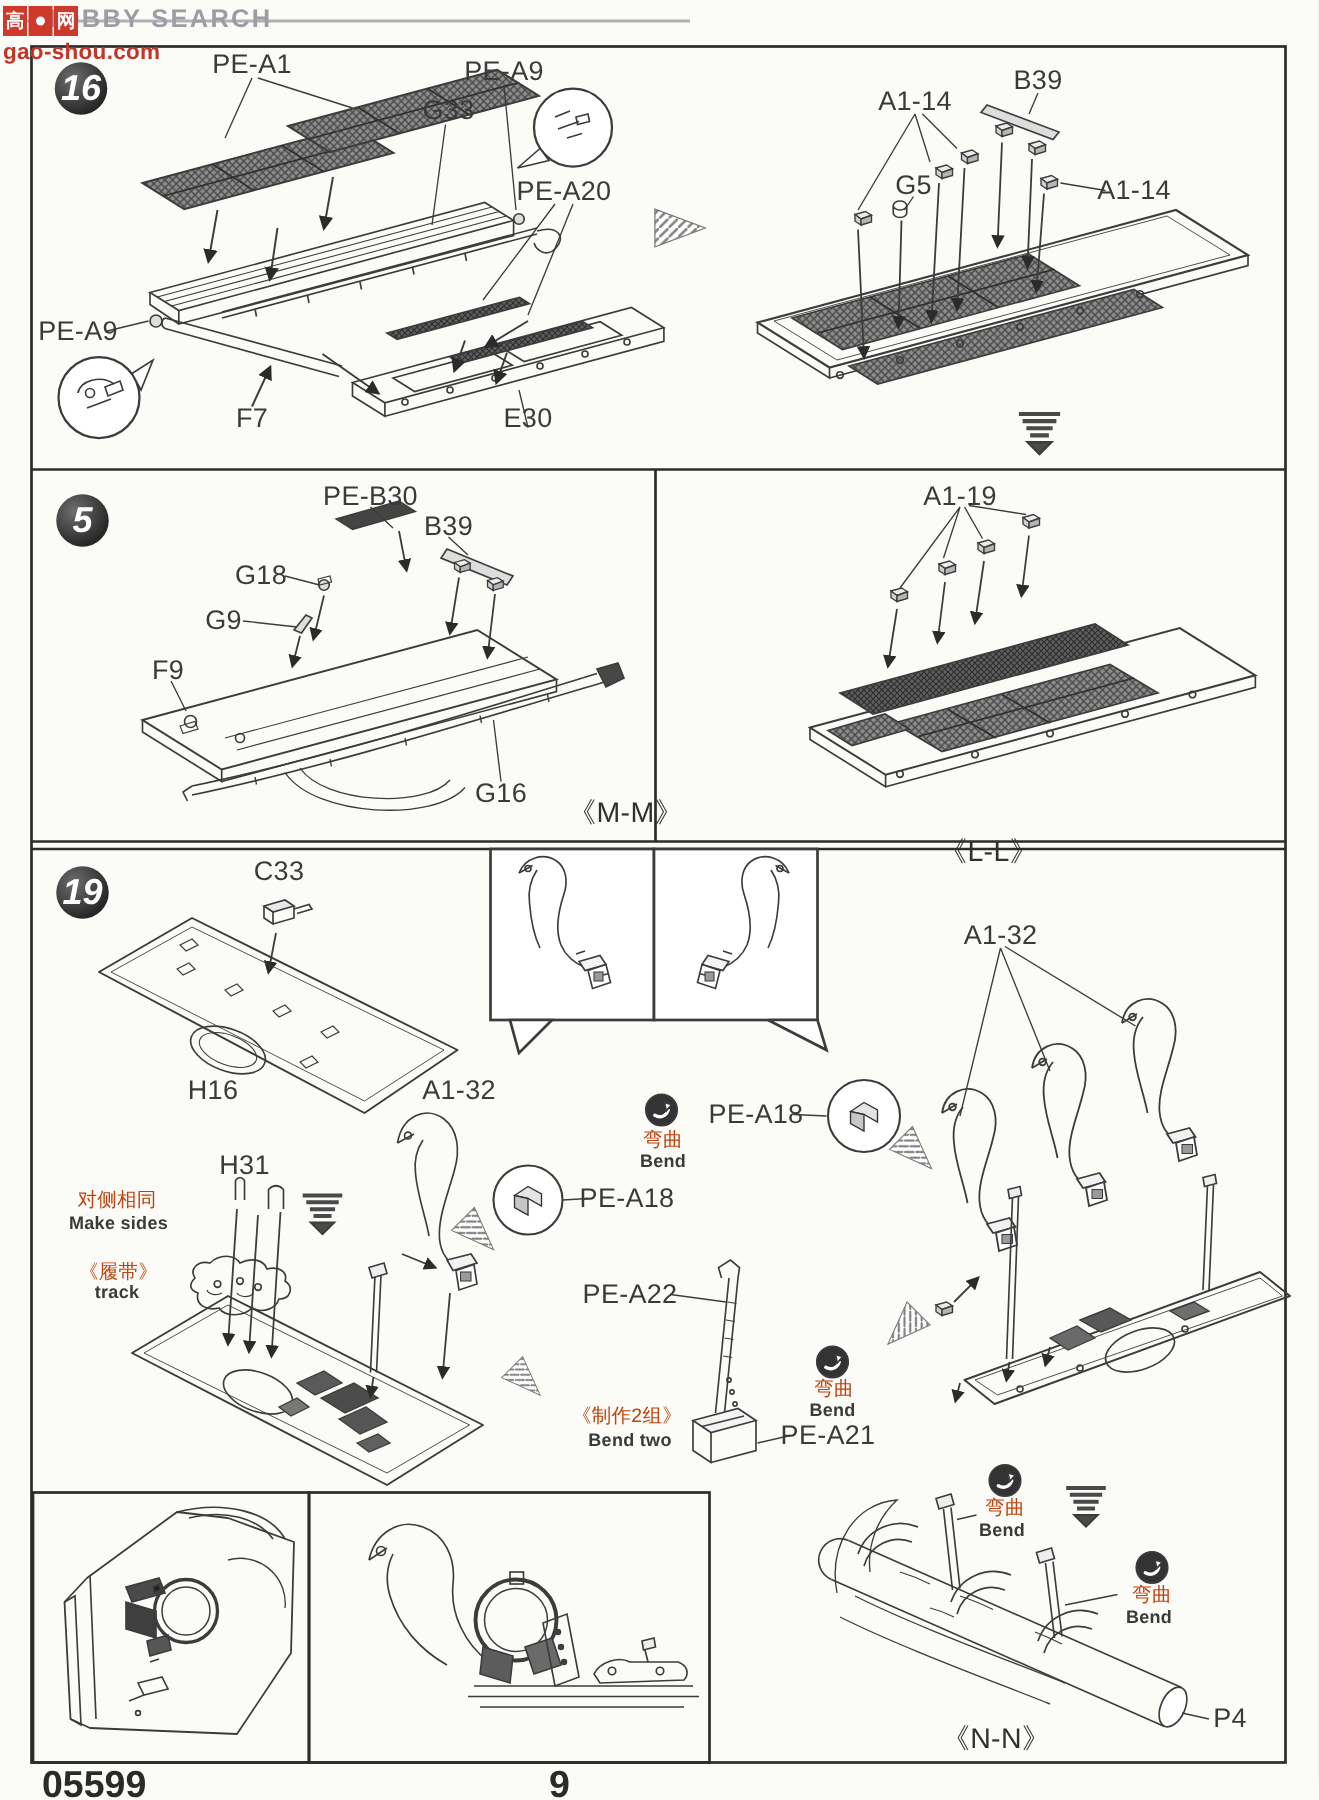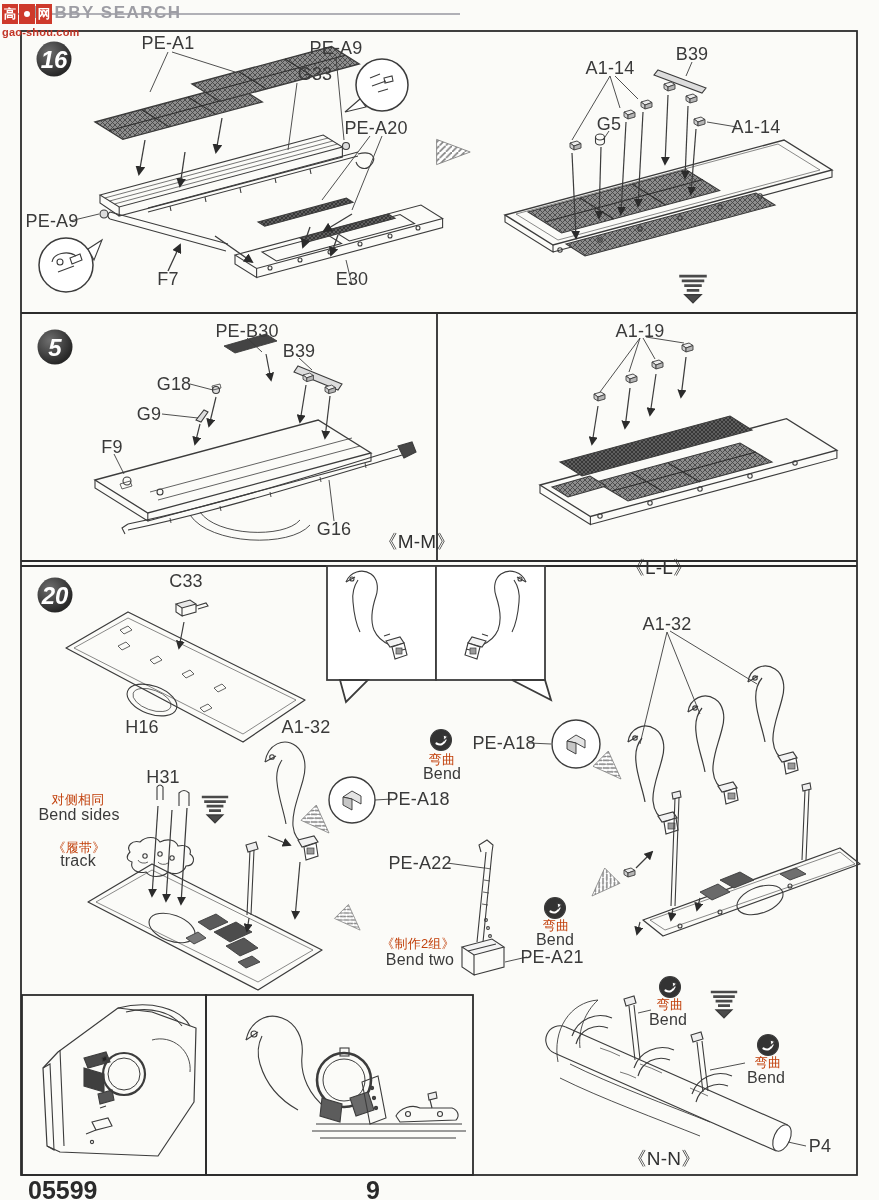--- a/index.html
+++ b/index.html
@@ -2,35 +2,35 @@
 <html><head>
 <meta charset="utf-8">
 <style>
   html,body{margin:0;padding:0;background:#e8e8e8;}
   .page{position:relative;width:879px;height:1200px;background:#fbfbf8;overflow:hidden;
         font-family:"Liberation Sans",sans-serif;}
   .art{position:absolute;left:0;top:0;}
   .lbl{position:absolute;transform:translate(-50%,-50%);font-size:18px;color:#3a3a3a;
        white-space:nowrap;letter-spacing:.2px;z-index:5;}
   .sm{font-size:13px;color:#c2410c;}
-  .md{font-size:16px;}
+  .md{font-size:12px;font-weight:bold;}
   .cap{font-size:19px;color:#303030;}
   .badge{position:absolute;width:35px;height:35px;border-radius:50%;
          background:radial-gradient(circle at 35% 32%, #6e6e6e, #272727 72%);
          color:#fff;font-weight:bold;font-style:italic;font-size:24px;
          display:flex;align-items:center;justify-content:center;
          transform:translate(-50%,-50%);z-index:5;}
   .wm-line{position:absolute;left:8px;top:13px;width:452px;height:1.5px;background:#b0b0b6;z-index:3;}
   .wm-text{position:absolute;left:26px;top:3px;font-size:17px;font-weight:bold;
            letter-spacing:1.5px;color:#9d9da4;z-index:4;}
   .wm-logo{position:absolute;left:2px;top:4px;display:flex;gap:1px;z-index:6;}
   .wm-box,.wm-mid{width:16px;height:20px;background:#ce392b;color:#fff;font-size:12.5px;
           font-weight:bold;display:flex;align-items:center;justify-content:center;}
   .wm-dot{width:10px;height:10px;border-radius:50%;background:#fff;border:2px solid #ce392b;box-sizing:border-box;}
-  .wm-domain{position:absolute;left:2px;top:26px;font-size:11px;font-weight:bold;
+  .wm-domain{position:absolute;left:2px;top:26px;font-size:15px;font-weight:bold;
              color:#c23527;letter-spacing:.2px;z-index:6;}
   .footer{position:absolute;font-weight:bold;font-size:25px;color:#2a2a2a;z-index:5;}
 </style>
 </head>
 <body>
 
 <div class="page">
 
   <div class="wm-line"></div>
   <div class="wm-text">HOBBY SEARCH</div>
@@ -454,25 +454,25 @@
       <path d="M396,1116 C400,1108 412,1104 420,1108 L452,1108 C458,1110 460,1116 456,1120 L400,1122 Z"></path>
       <circle cx="408" cy="1114" r="2.5"></circle>
         <circle cx="440" cy="1114" r="2.5"></circle>
       <path d="M430,1100 L432,1108"></path>
       <polygon points="428,1094 436,1092 437,1098 429,1100" fill="#eee"></polygon>
     </g>
   </svg>
 
   <div class="badge" style="left:54px;top:59px">16</div>
   <div class="badge" style="left:55px;top:347px">5</div>
-  <div class="badge" style="left:55px;top:595px">20</div>
+  <div class="badge" style="left:55px;top:595px">19</div>
 
   <div class="lbl" style="left:168px;top:43px">PE-A1</div>
   <div class="lbl" style="left:336px;top:48px">PE-A9</div>
-  <div class="lbl" style="left:315px;top:74px">G33</div>
+  <div class="lbl" style="left:299px;top:74px">G33</div>
   <div class="lbl" style="left:376px;top:128px">PE-A20</div>
   <div class="lbl" style="left:52px;top:221px">PE-A9</div>
   <div class="lbl" style="left:168px;top:279px">F7</div>
   <div class="lbl" style="left:352px;top:279px">E30</div>
   <div class="lbl" style="left:610px;top:68px">A1-14</div>
   <div class="lbl" style="left:692px;top:54px">B39</div>
   <div class="lbl" style="left:609px;top:124px">G5</div>
   <div class="lbl" style="left:756px;top:127px">A1-14</div>
 
   <div class="lbl" style="left:247px;top:331px">PE-B30</div>
@@ -483,21 +483,21 @@
   <div class="lbl" style="left:334px;top:529px">G16</div>
   <div class="lbl cap" style="left:417px;top:542px">《M-M》</div>
   <div class="lbl" style="left:640px;top:331px">A1-19</div>
   <div class="lbl cap" style="left:659px;top:568px">《L-L》</div>
 
   <div class="lbl" style="left:186px;top:581px">C33</div>
   <div class="lbl" style="left:142px;top:727px">H16</div>
   <div class="lbl" style="left:306px;top:727px">A1-32</div>
   <div class="lbl" style="left:163px;top:777px">H31</div>
   <div class="lbl sm" style="left:78px;top:800px">对侧相同</div>
-  <div class="lbl md" style="left:79px;top:815px">Bend sides</div>
+  <div class="lbl md" style="left:79px;top:815px">Make sides</div>
   <div class="lbl sm" style="left:79px;top:848px">《履带》</div>
   <div class="lbl md" style="left:78px;top:861px">track</div>
   <div class="lbl" style="left:418px;top:799px">PE-A18</div>
   <div class="lbl" style="left:504px;top:743px">PE-A18</div>
   <div class="lbl sm" style="left:442px;top:760px">弯曲</div>
   <div class="lbl md" style="left:442px;top:774px">Bend</div>
   <div class="lbl" style="left:420px;top:863px">PE-A22</div>
   <div class="lbl sm" style="left:418px;top:944px">《制作2组》</div>
   <div class="lbl md" style="left:420px;top:960px">Bend two</div>
   <div class="lbl" style="left:552px;top:957px">PE-A21</div>

